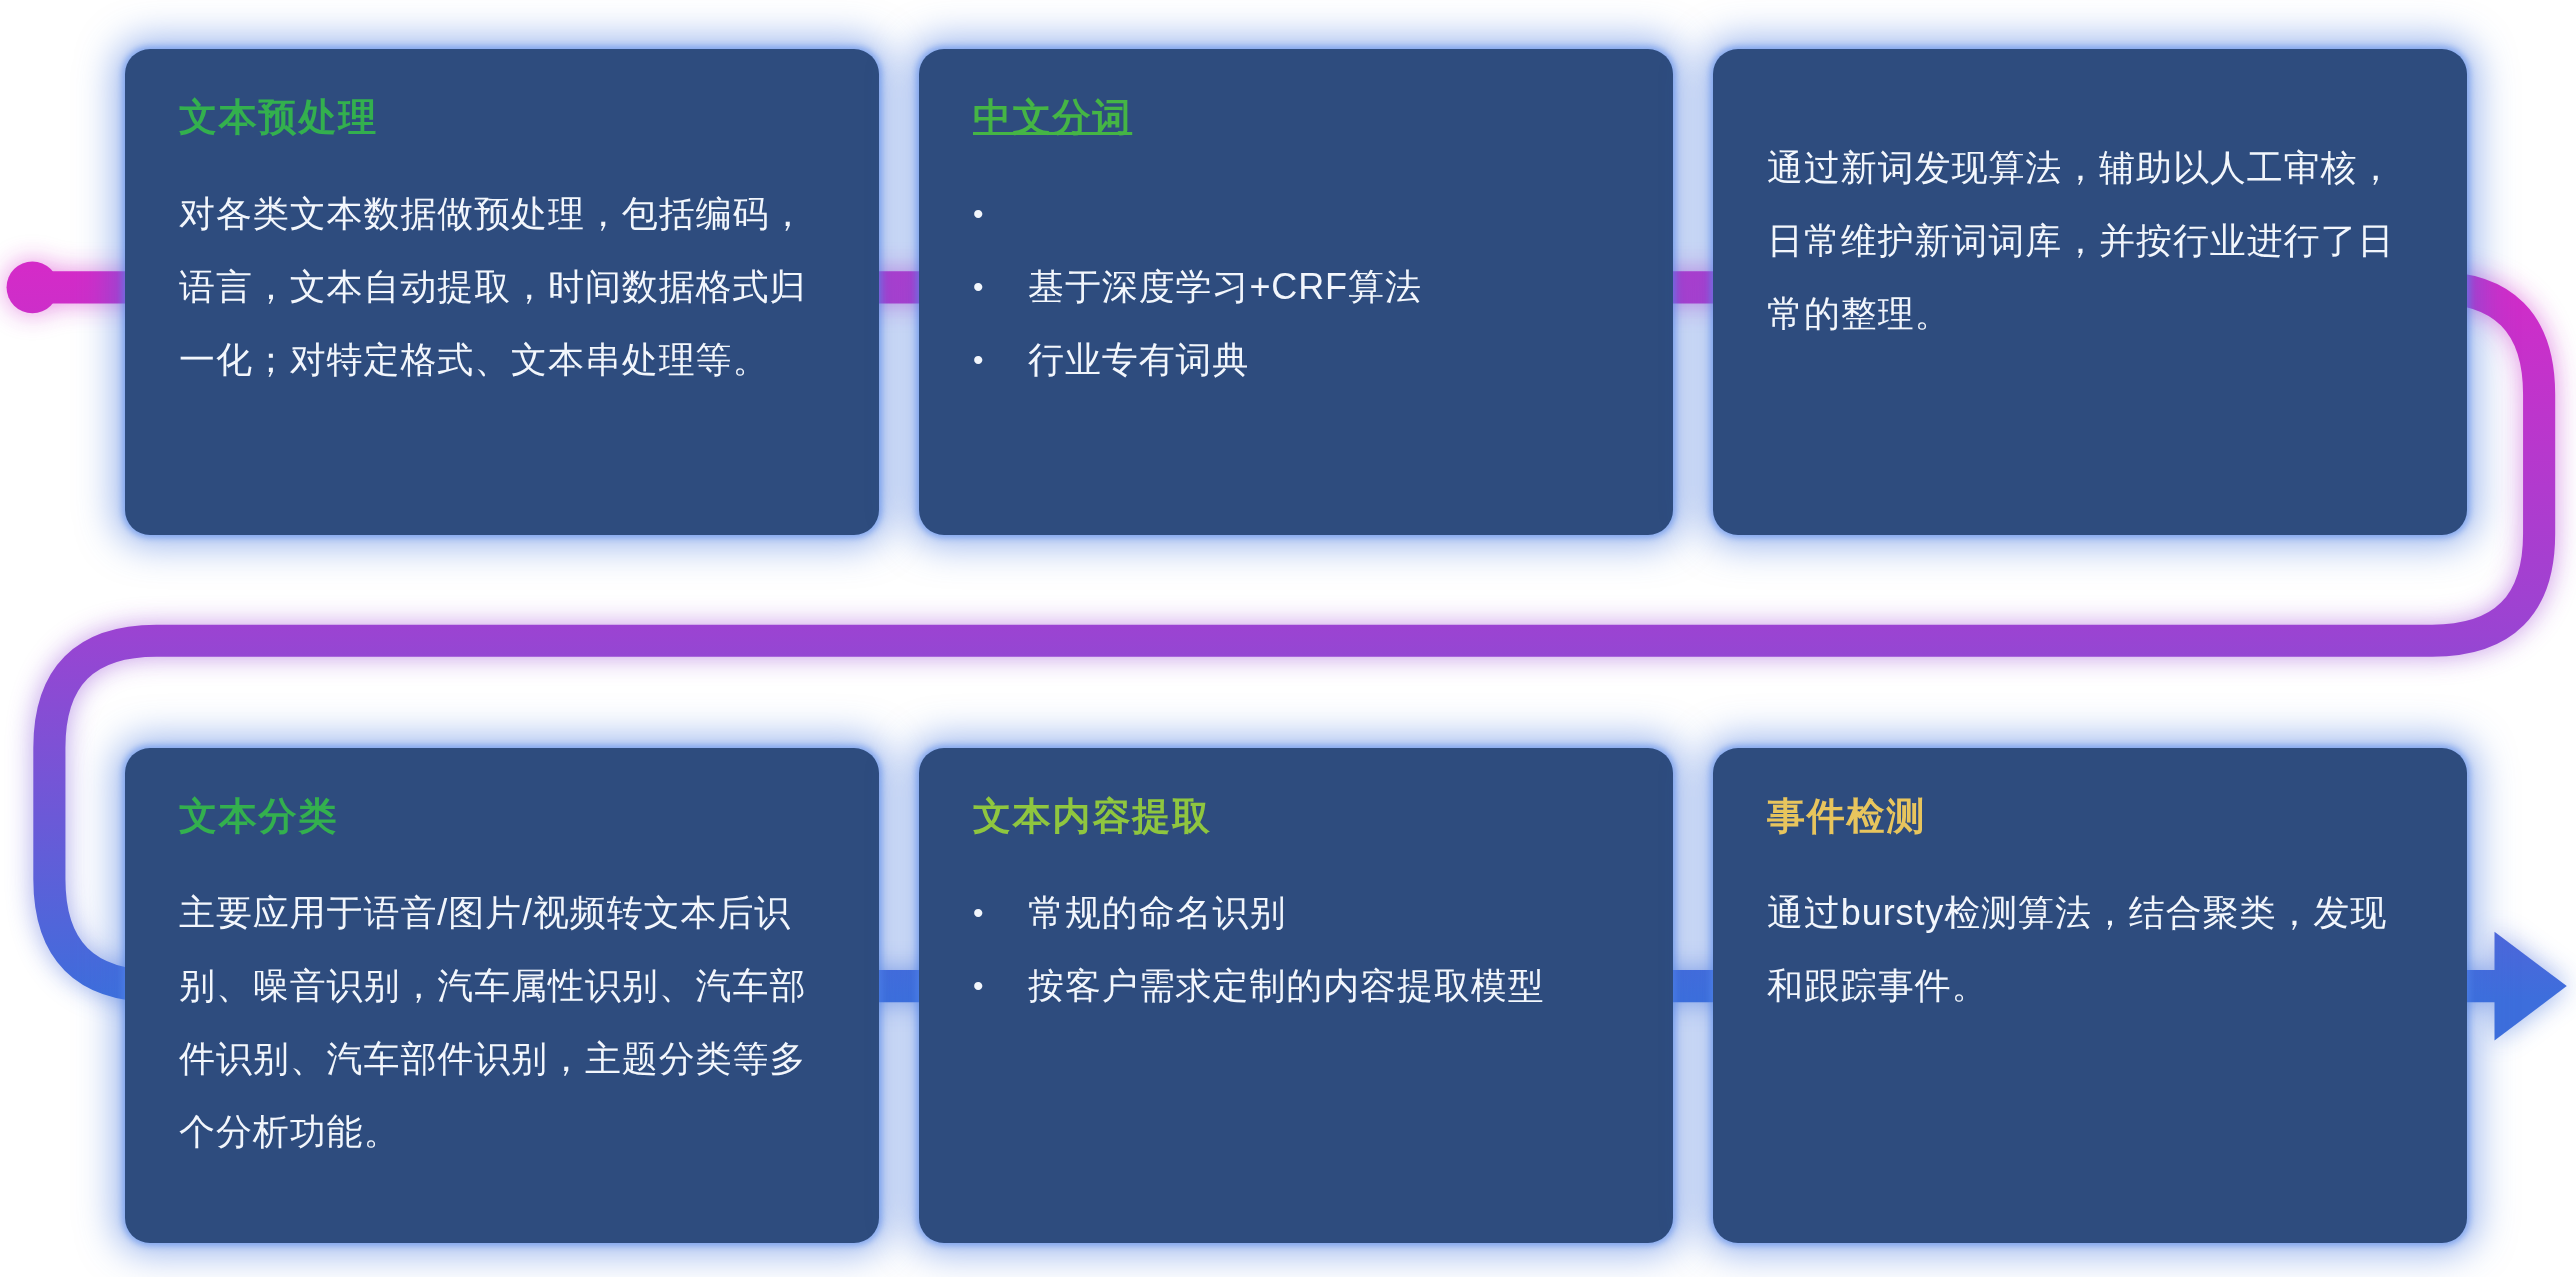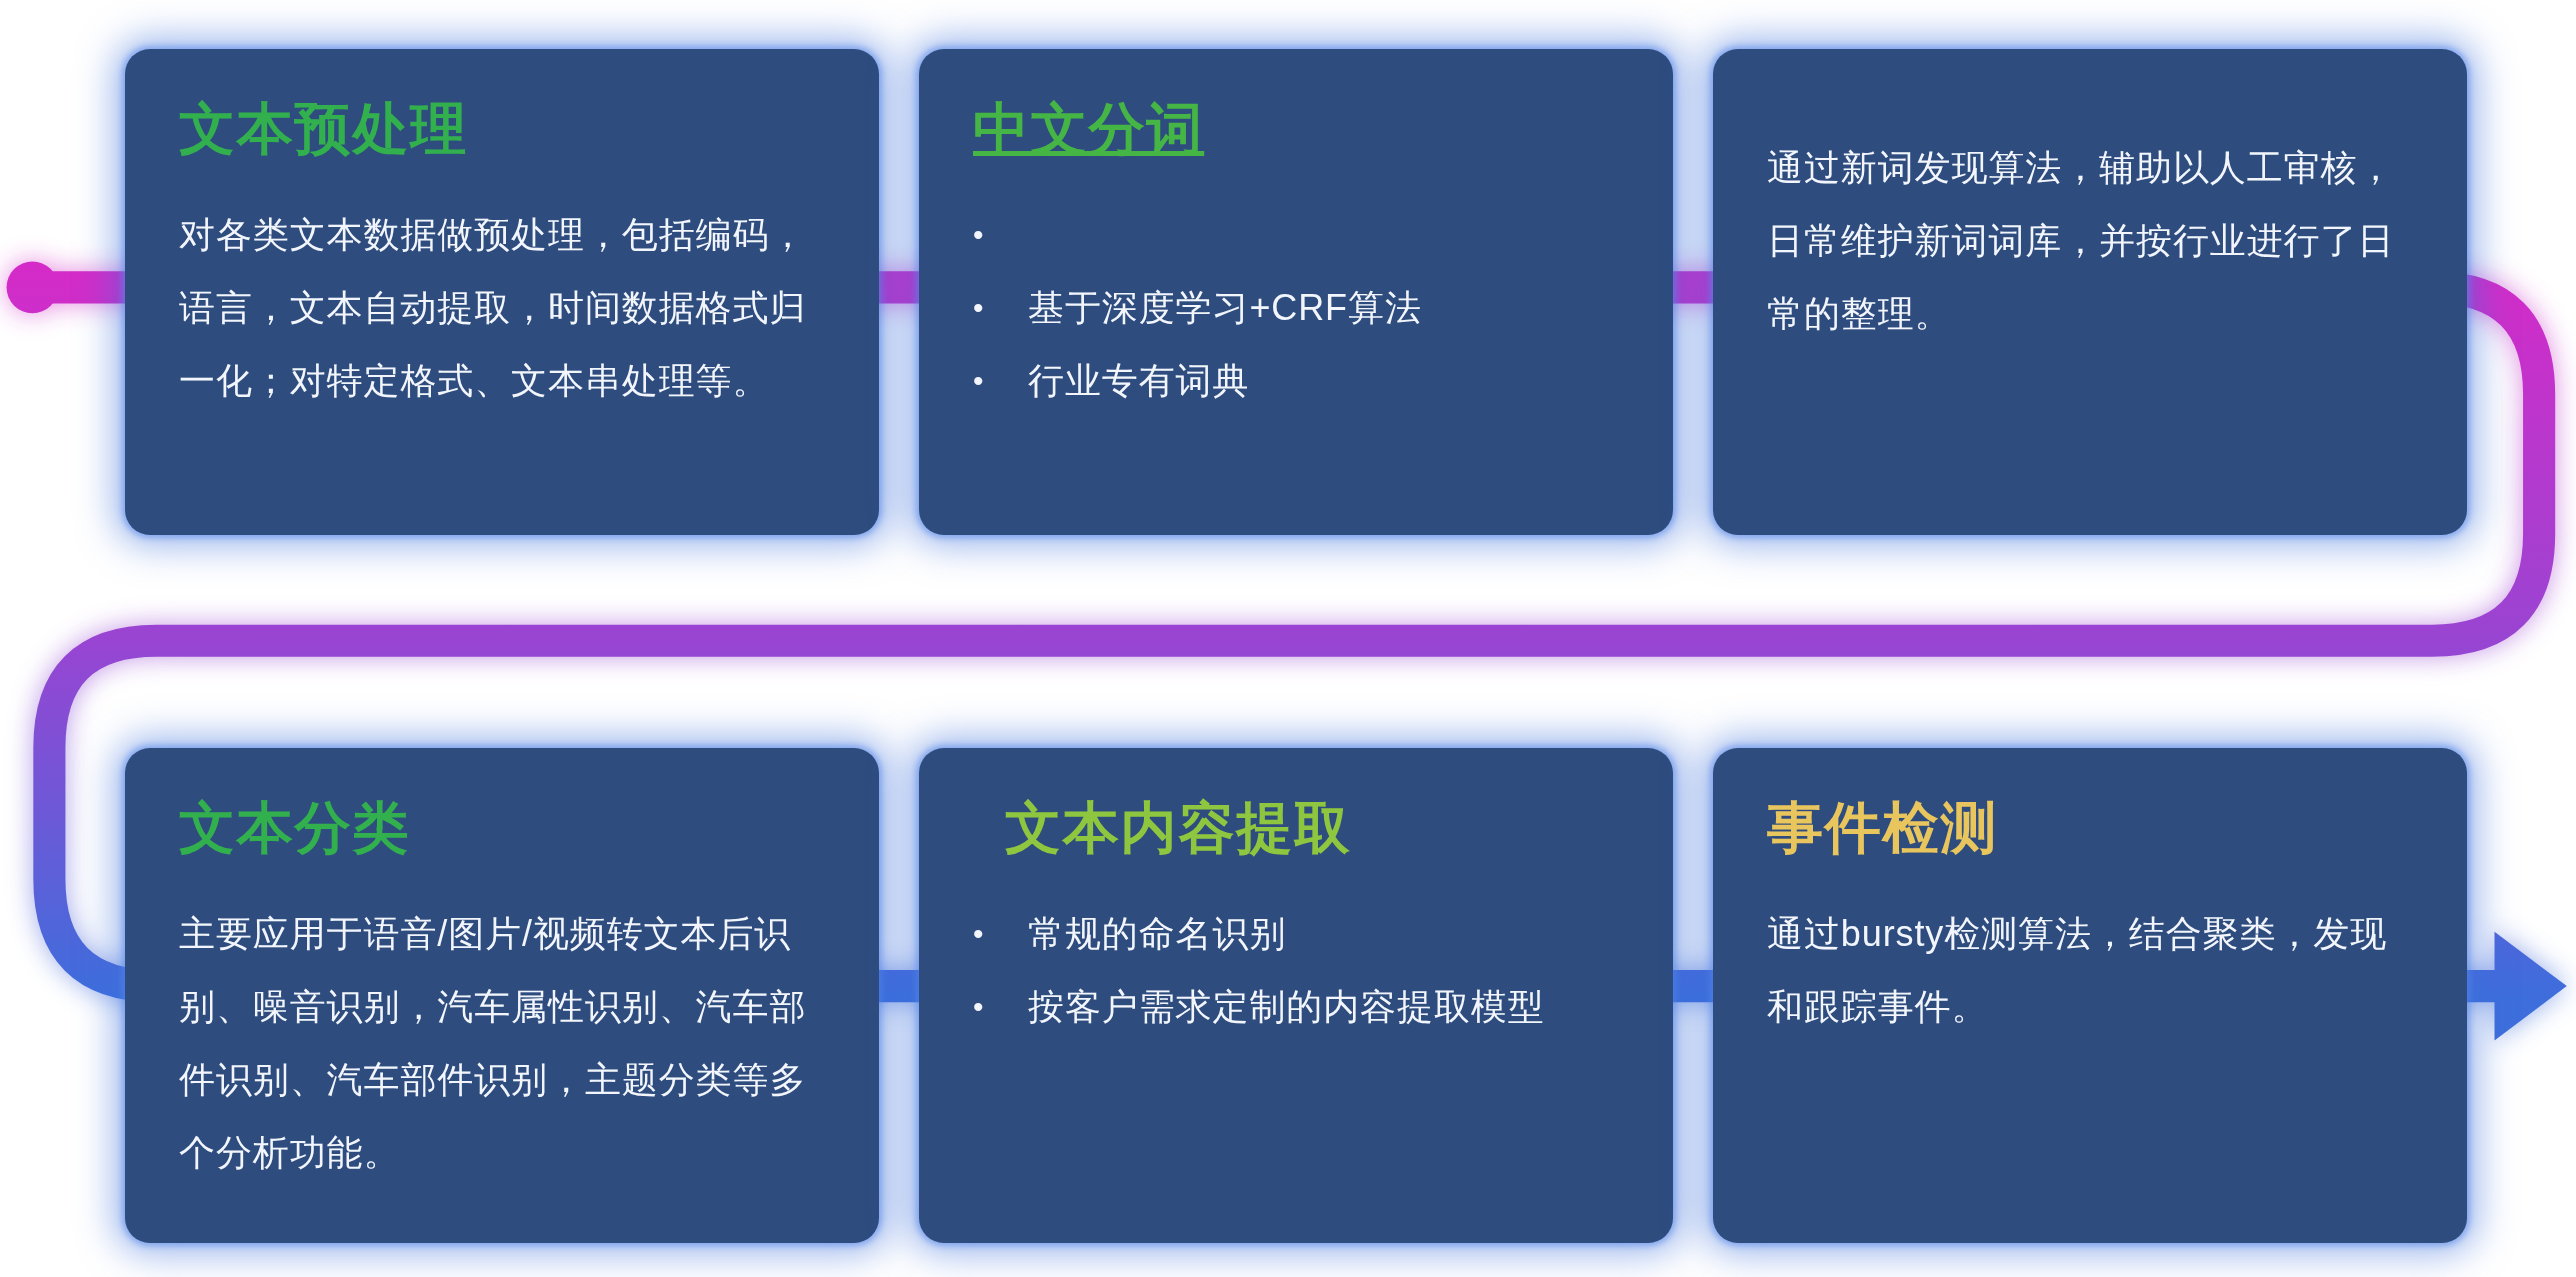--- a/index.html
+++ b/index.html
@@ -31,21 +31,21 @@
     background: var(--card_bg, #2e4c7e);
     border-radius: 25px;
     padding: 46px 54px;
     box-shadow:
       0 0 36px 10.7px rgba(62, 114, 222, 0.50),
       0 0 6.2px 2.7px  rgba(96, 146, 240, 0.55);
   }
   .row-1 .card { height: 486px; }
   .row-2 .card { height: 495px; }
   .card-title {
-    font-size: 56px;
+    font-size: 38px;
     font-weight: 700;
     letter-spacing: 1.8px;
     line-height: 1.2;
   }
   .card-body {
     margin-top: 36px;
     font-size: 36px;
     line-height: 73px;
     color: #f2f6fc;
     letter-spacing: 0.9px;
@@ -124,21 +124,21 @@
   </div>
 
   <div class="row row-2">
 
     <section class="card">
       <h2 class="card-title" style="color: rgb(51, 176, 78);">文本分类</h2>
       <p class="card-body">主要应用于语音/图片/视频转文本后识别、噪音识别，汽车属性识别、汽车部件识别、汽车部件识别，主题分类等多个分析功能。</p>
     </section>
 
     <section class="card">
-      <h2 class="card-title" style="color: rgb(143, 198, 63); margin-left: 32px;">文本内容提取</h2>
+      <h2 class="card-title" style="color: rgb(143, 198, 63);">文本内容提取</h2>
       <ul class="bullet-list">
         <li class="bullet-item">
           <span class="bullet-mark">•</span>
           <span>常规的命名识别</span>
         </li>
         <li class="bullet-item">
           <span class="bullet-mark">•</span>
           <span>按客户需求定制的内容提取模型</span>
         </li>
       </ul>

